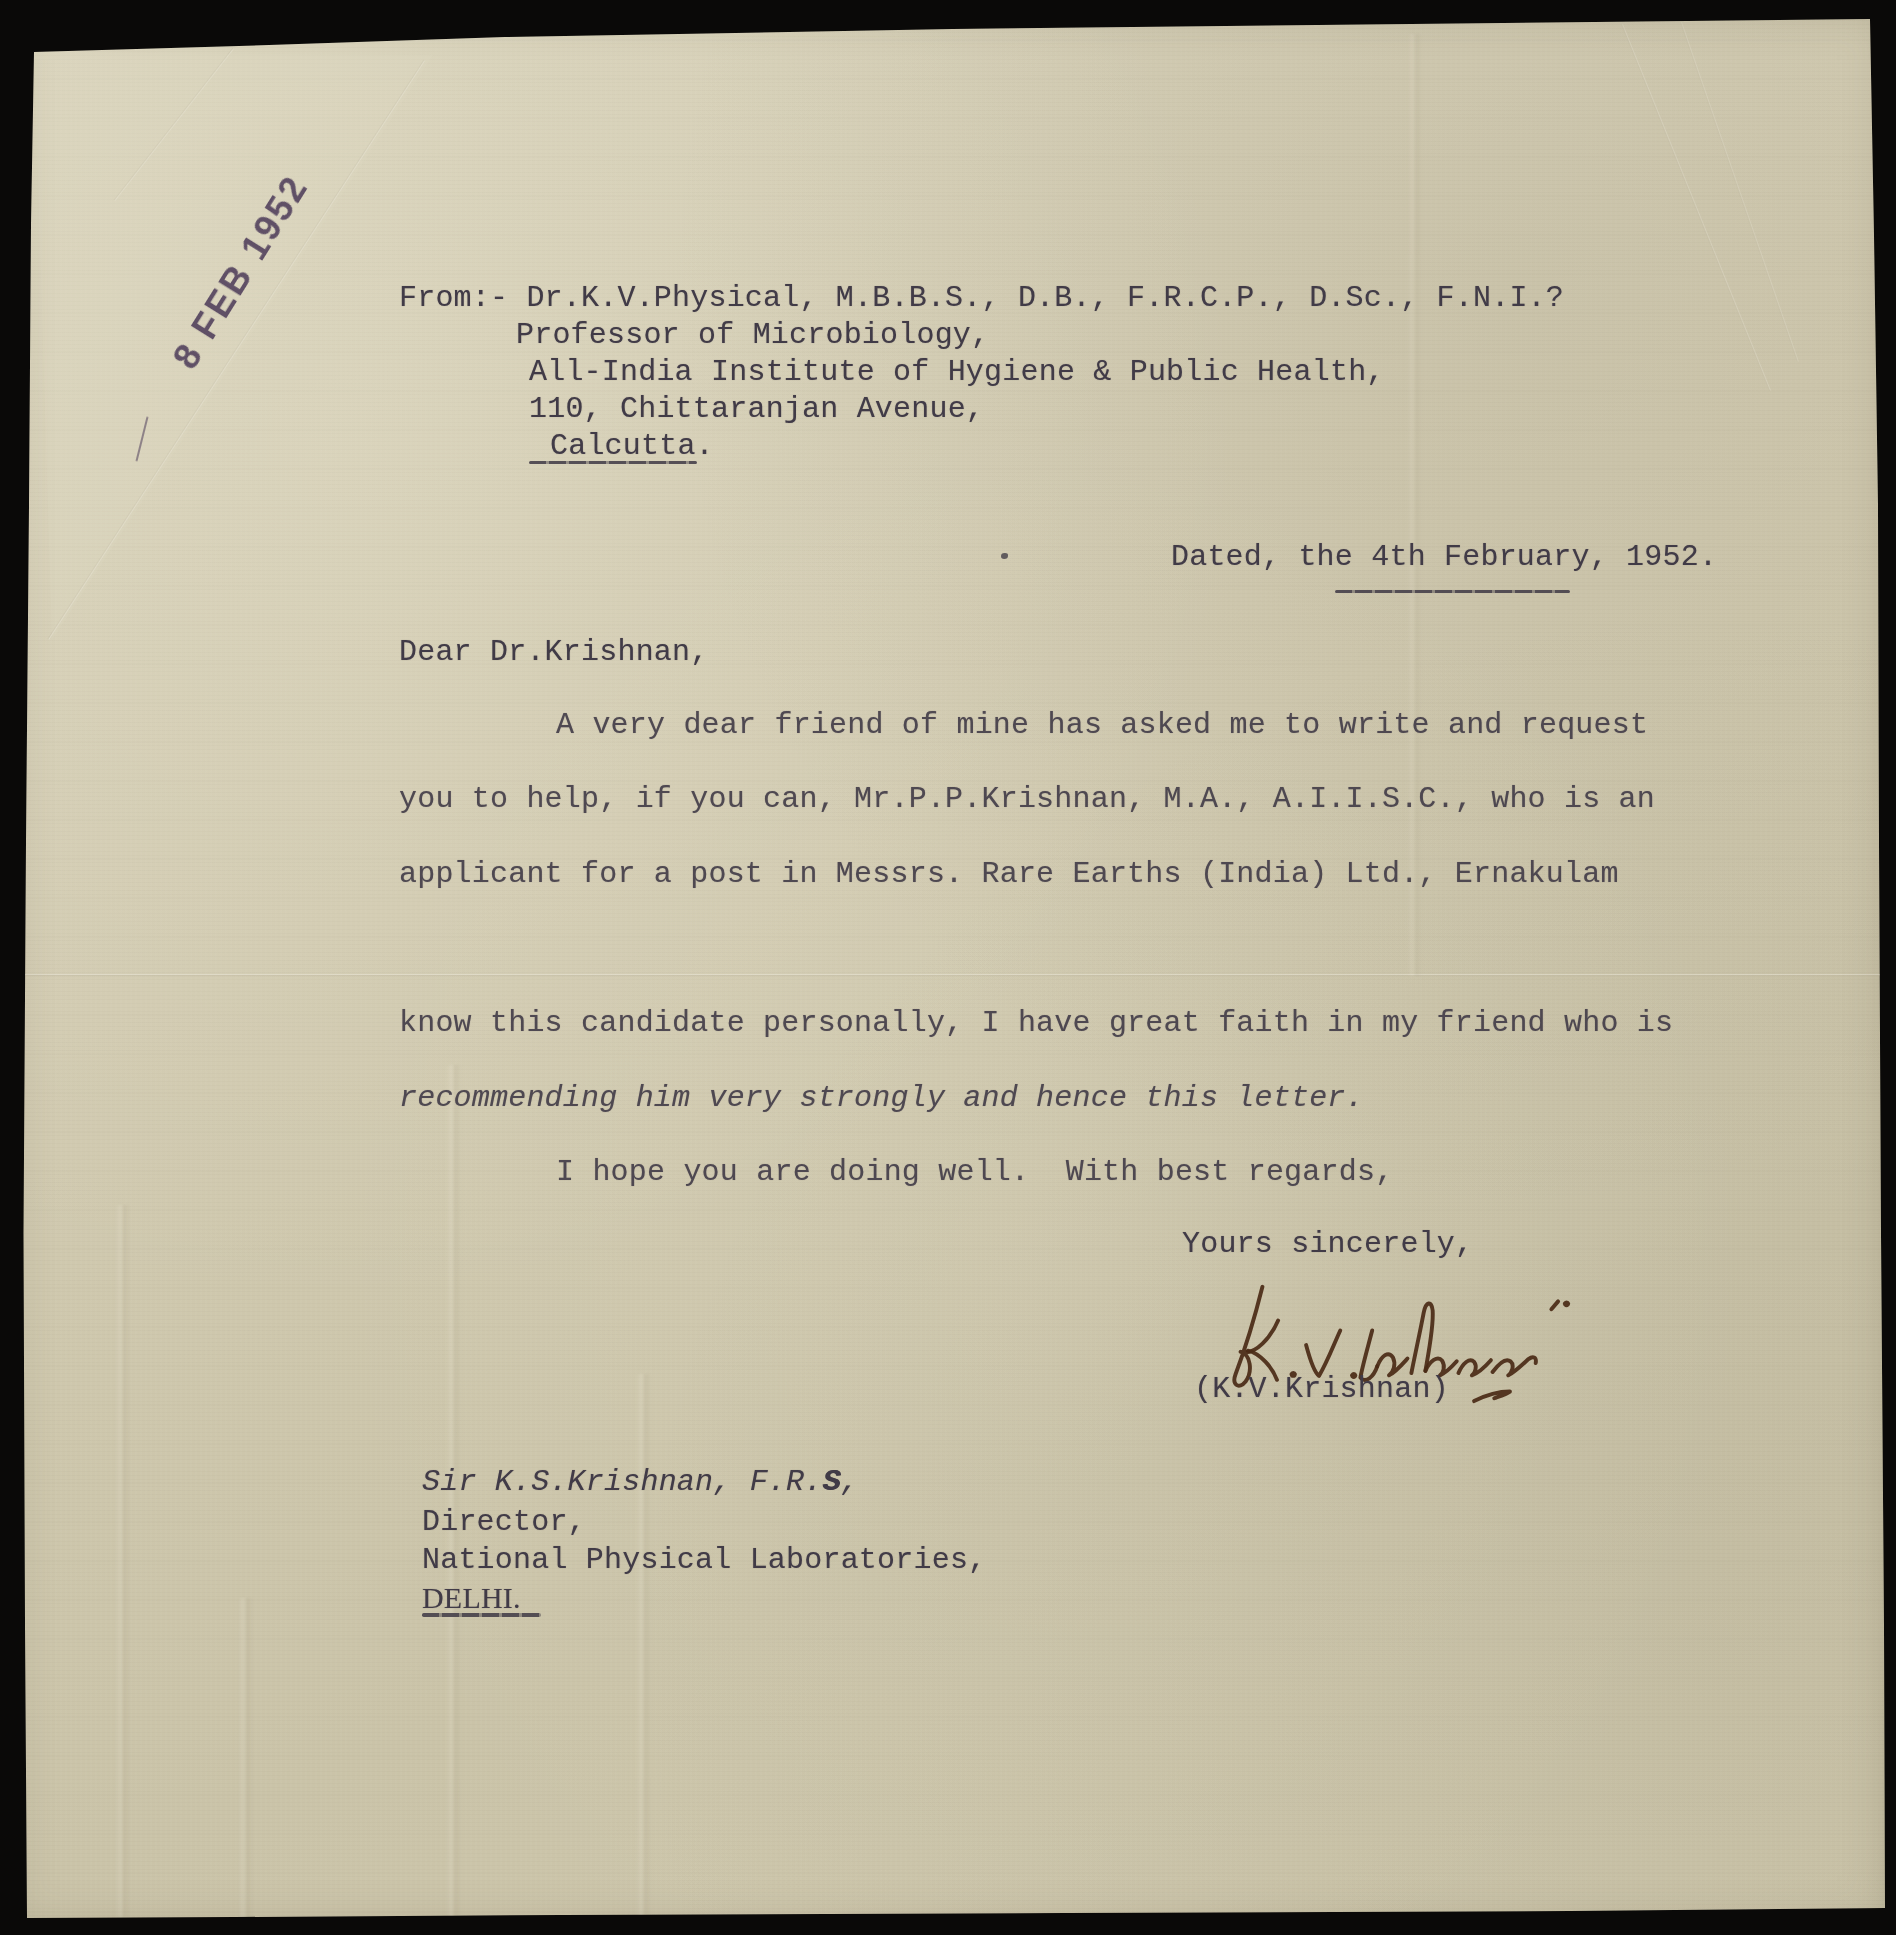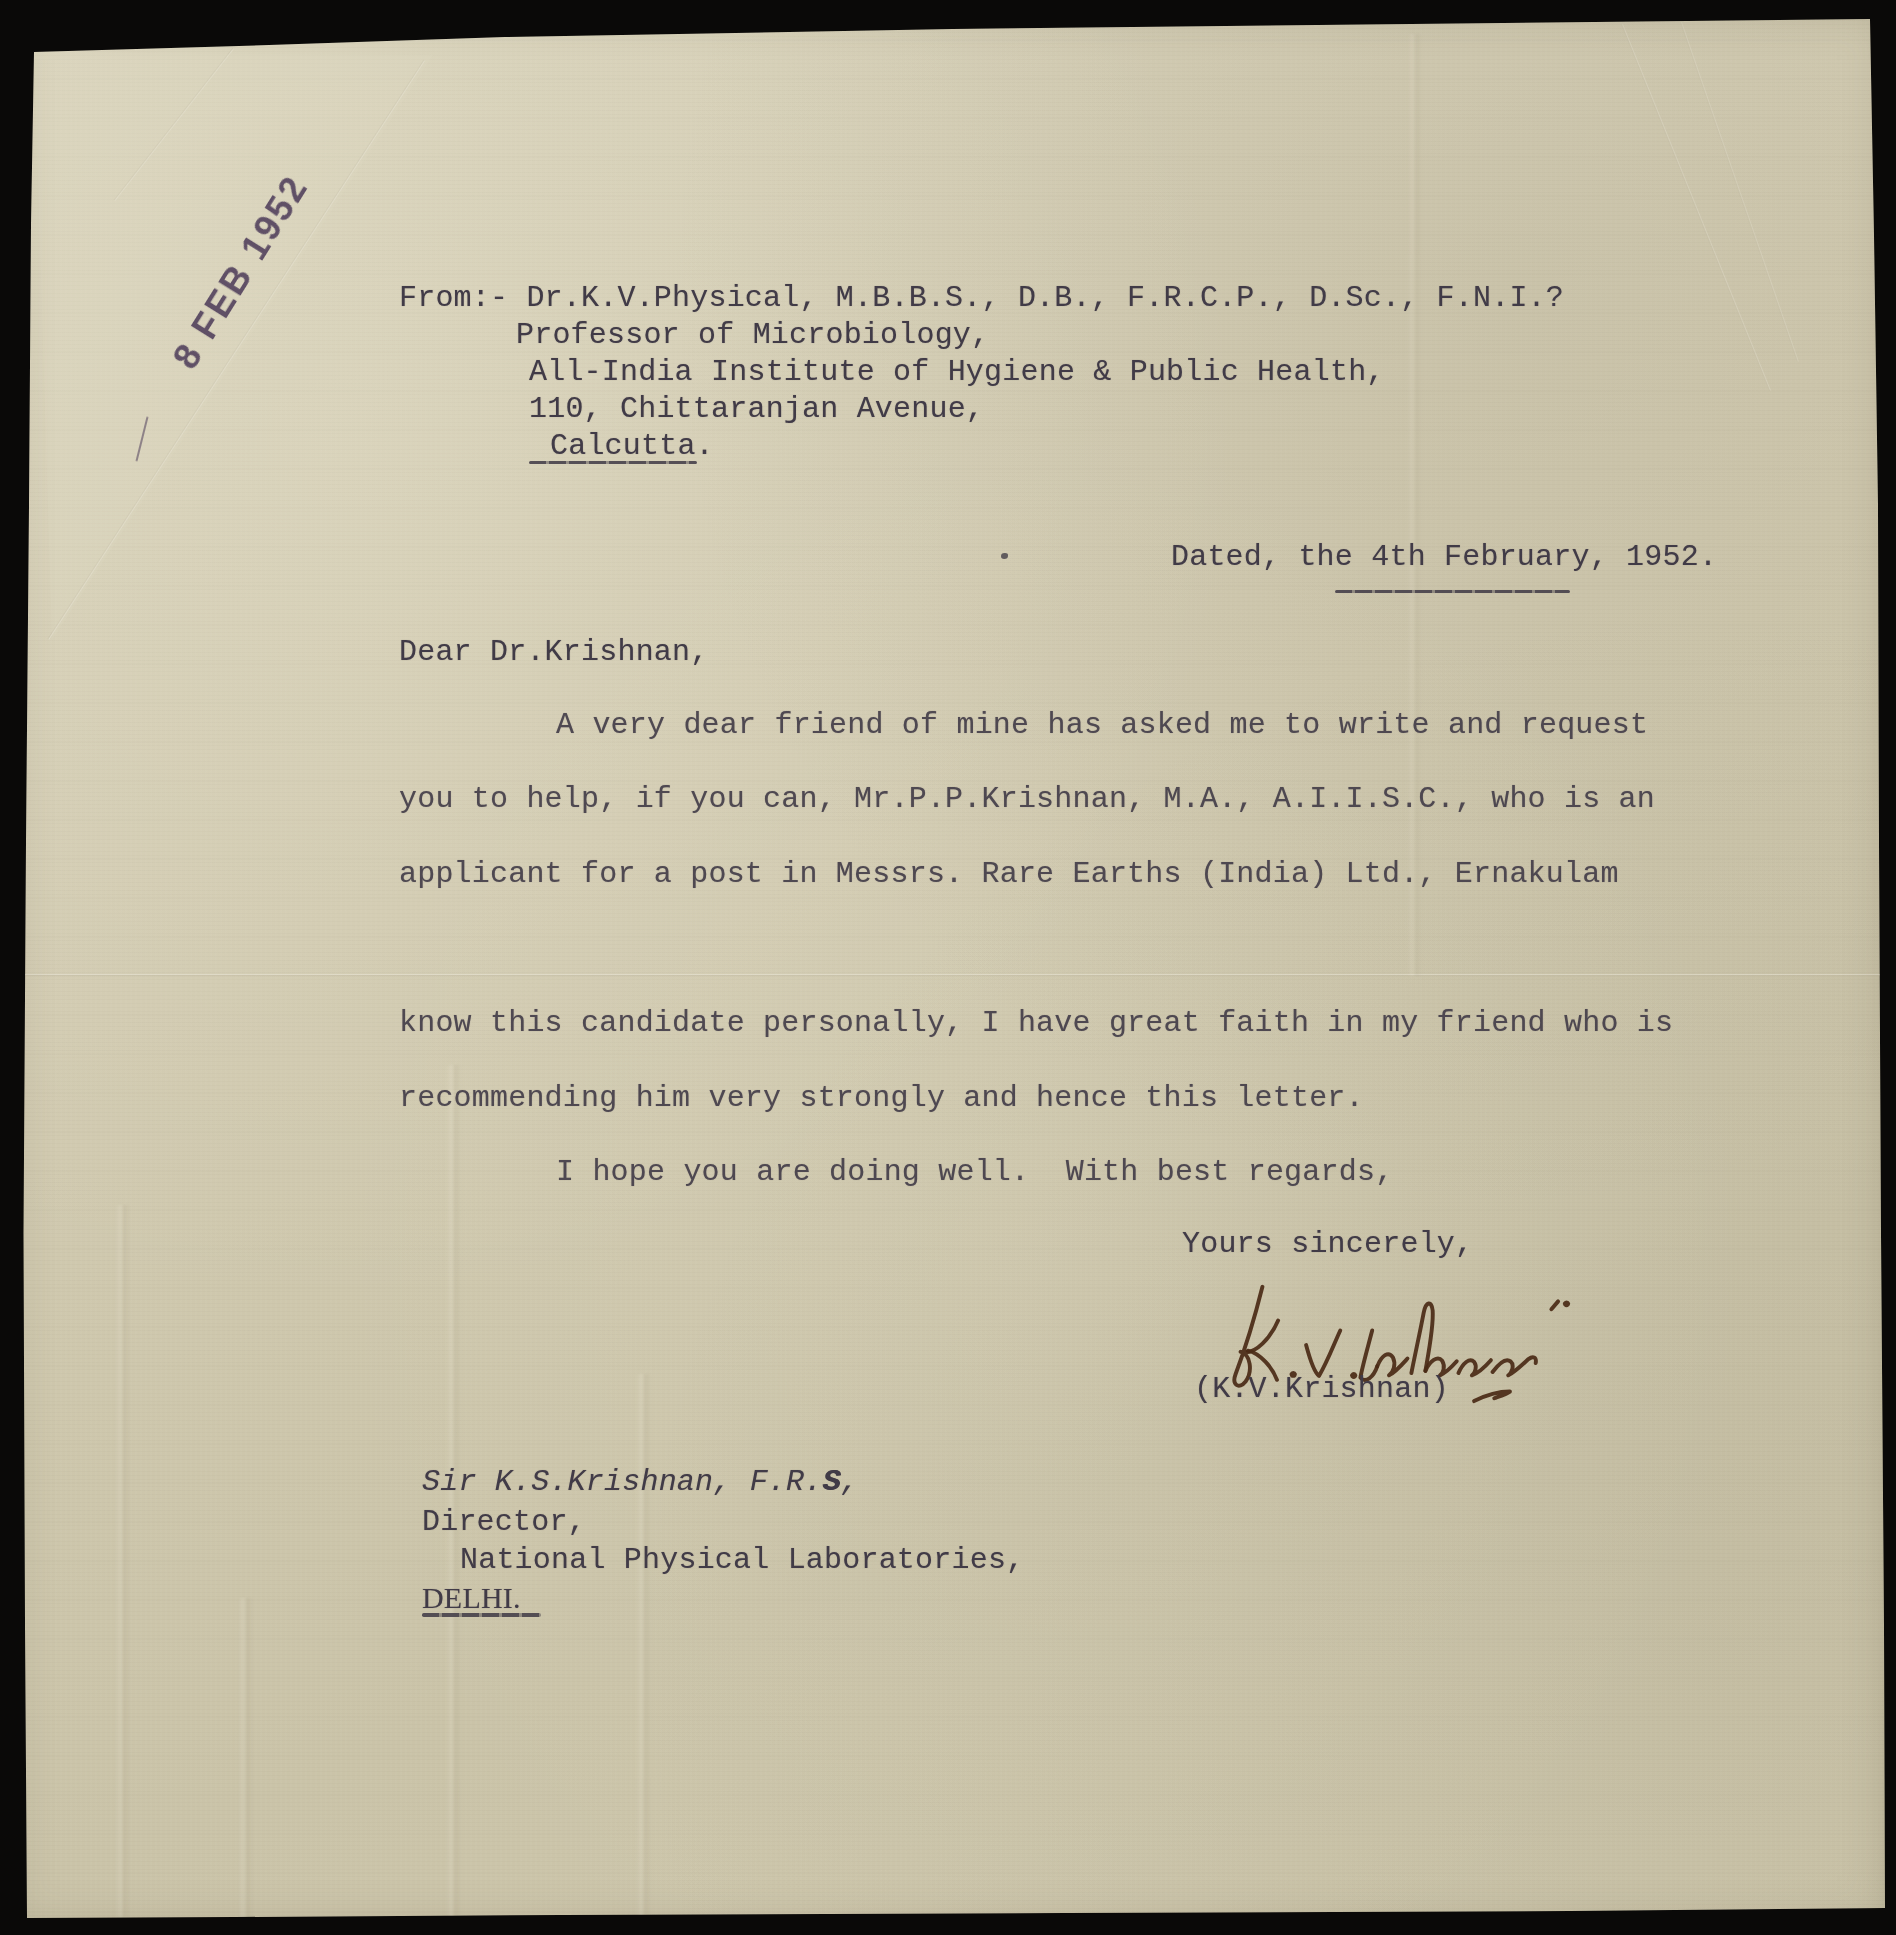--- a/index.html
+++ b/index.html
@@ -125,21 +125,21 @@
     <div class="line" style="left:1171px; top:542px;">Dated, the 4th February, 1952.</div>
     <div class="u" id="u-dated"></div>
     <div id="ink-dot"></div>
 
     <div class="line" style="left:399px; top:637px;">Dear Dr.Krishnan,</div>
 
     <div class="line faded" style="left:556px; top:710px;">A very dear friend of mine has asked me to write and request</div>
     <div class="line faded" style="left:399px; top:784px;">you to help, if you can, Mr.P.P.Krishnan, M.A., A.I.I.S.C., who is an</div>
     <div class="line faded" style="left:399px; top:859px;">applicant for a post in Messrs. Rare Earths (India) Ltd., Ernakulam</div>
     <div class="line faded" style="left:399px; top:1008px;text-align:right;">know this candidate personally, I have great faith in my friend who is</div>
-    <div class="line faded" style="left:399px; top:1083px;">recommending him very strongly and hence this letter.</div>
+    <div class="line faded" style="left:399px; top:1083px;font-style:italic;">recommending him very strongly and hence this letter.</div>
 
     <div class="line faded" style="left:556px; top:1157px;">I hope you are doing well.  With best regards,</div>
 
     <div class="line" style="left:1182px; top:1229px;">Yours sincerely,</div>
 
     <svg id="sig" viewBox="0 0 680 250" aria-label="signature">
       <path d="M72,14 C60,62 40,128 24,170 C17,189 30,198 42,183 C55,165 51,134 33,130 C60,138 88,102 100,74"></path>
       <path d="M46,128 C68,133 90,158 98,180"></path>
       <path d="M124,170 c2,-3 5,-3 6,0 c-1,4 -5,4 -6,0"></path>
       <path d="M150,118 C158,148 166,168 173,173 C187,150 199,118 211,92"></path>
@@ -152,19 +152,19 @@
       <path d="M483,166 C495,150 507,141 515,147 C523,154 517,168 511,172 C523,166 537,152 547,143 C555,137 562,139 560,150"></path>
       <path d="M588,54 L600,40"></path>
       <path d="M612,44 c2,-3 5,-3 6,0 c-1,4 -5,4 -6,0"></path>
       <path d="M450,218 C472,207 496,201 514,201 C507,206 494,210 486,213"></path>
     </svg>
 
     <div class="line" style="left:1194px; top:1374px;">(K.V.Krishnan)</div>
 
     <div class="line" style="left:422px; top:1467px;font-style:italic;"><span>Sir K.S.Krishnan, F.R.</span><span class="boldhit">S</span><span>,</span></div>
     <div class="line" style="left:422px; top:1507px;">Director,</div>
-    <div class="line" style="left:422px; top:1545px;margin-left:38px;">National Physical Laboratories,</div>
+    <div class="line" style="left:422px; top:1545px;">National Physical Laboratories,</div>
     <div class="line" style="left:422px; top:1583px;font-family:Liberation Serif, serif;">DELHI.</div>
     <div class="u" id="u-delhi"></div>
 
   </div>
 </div>
 
 
 </body></html>

